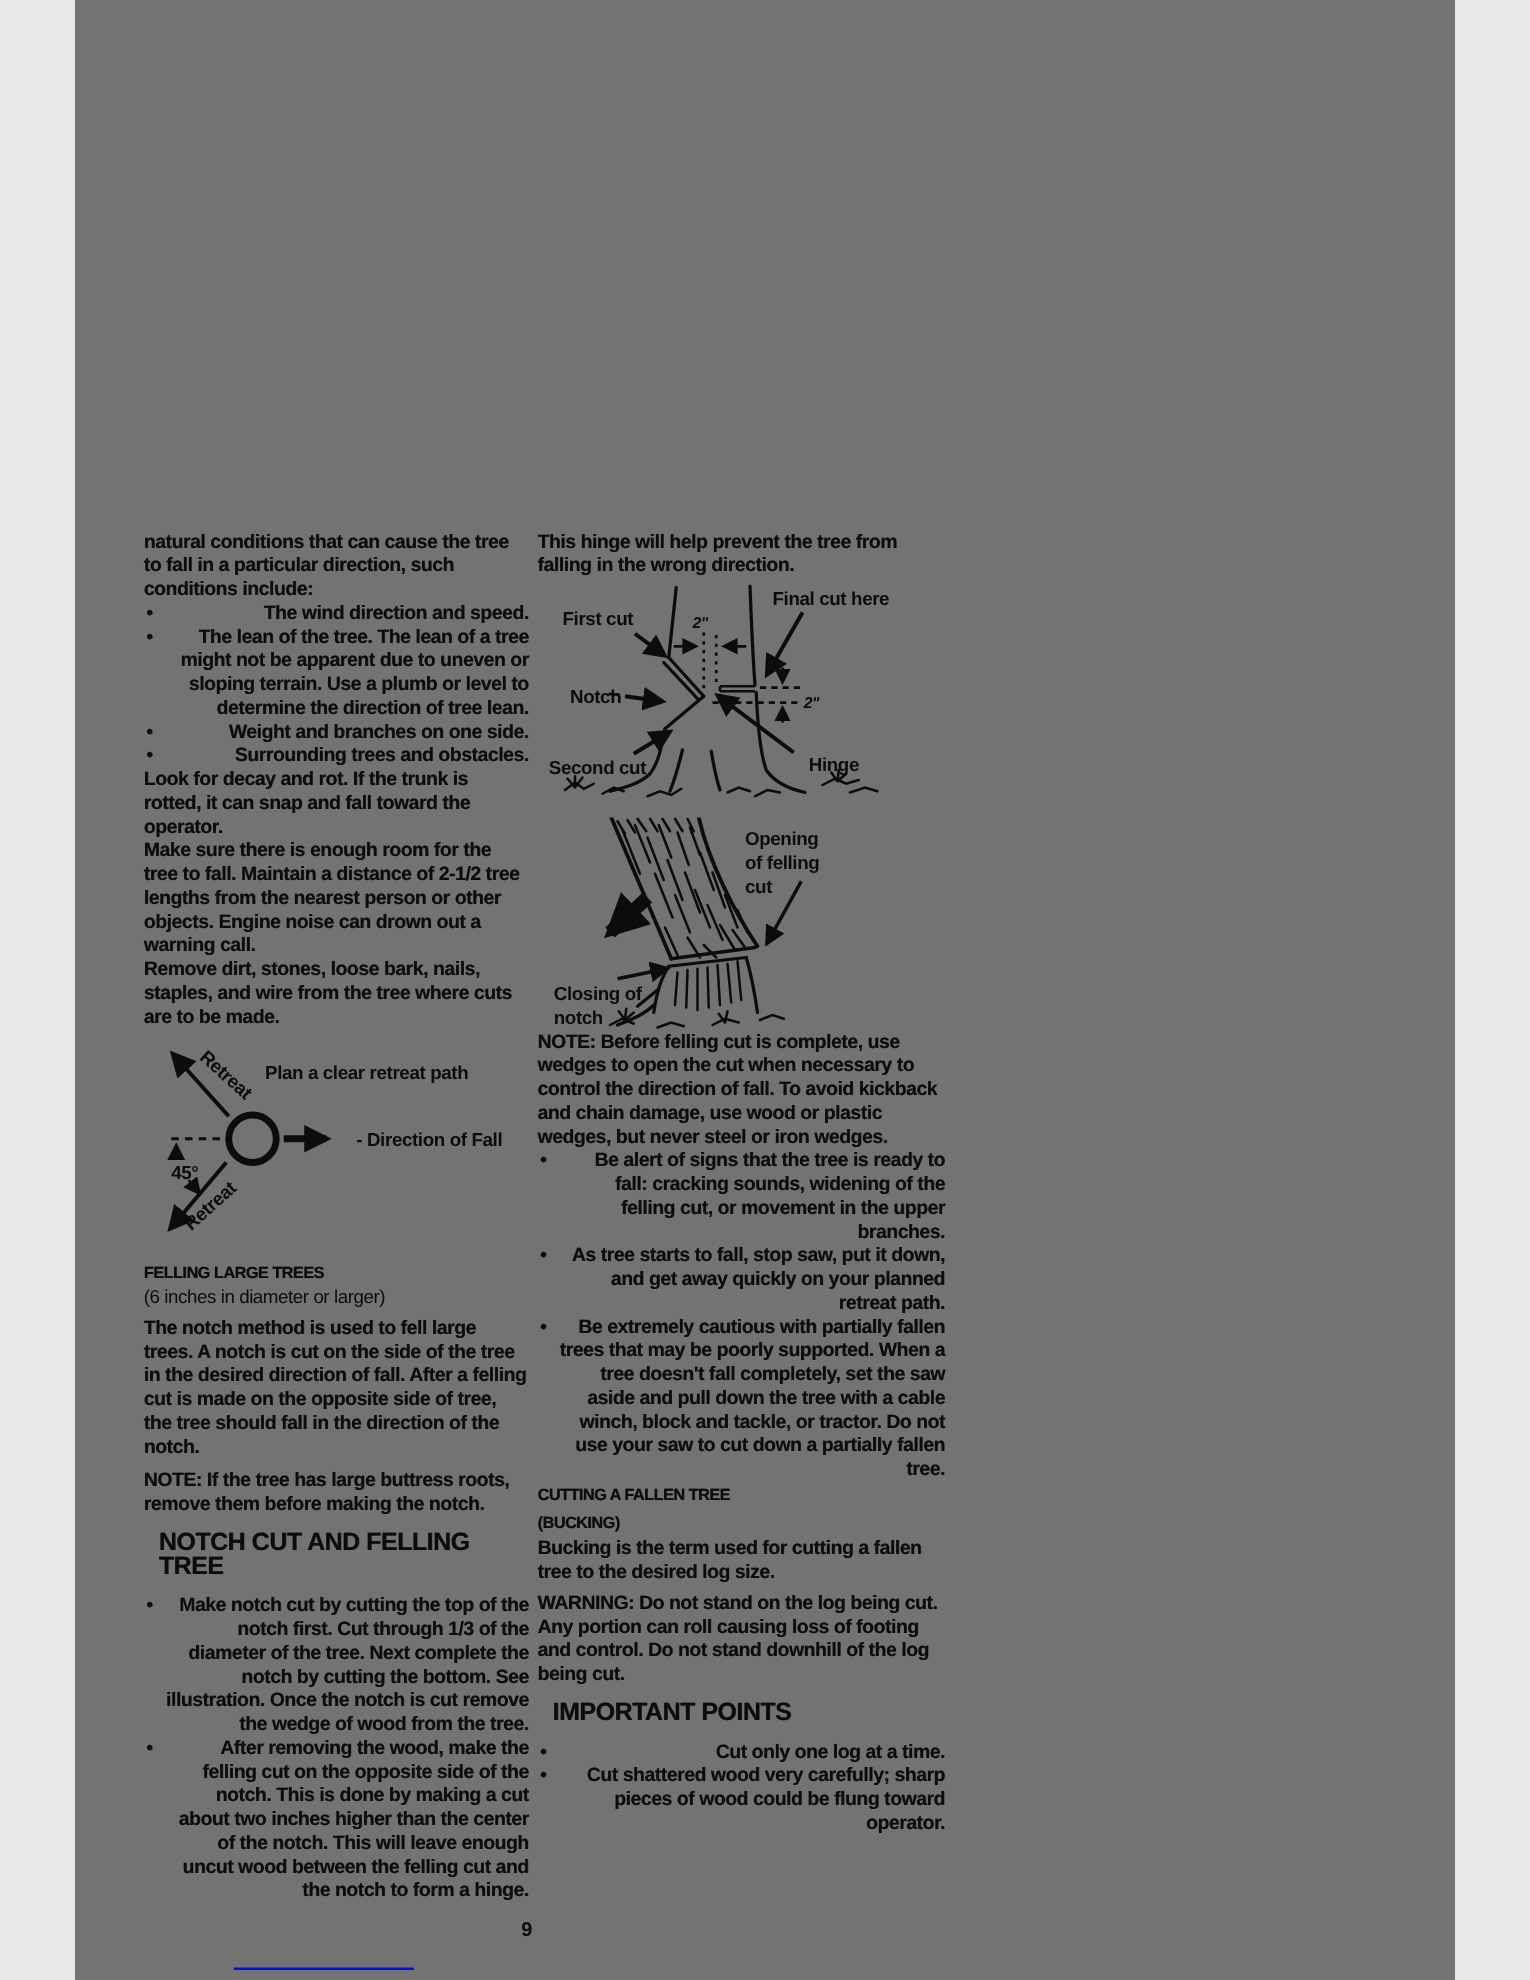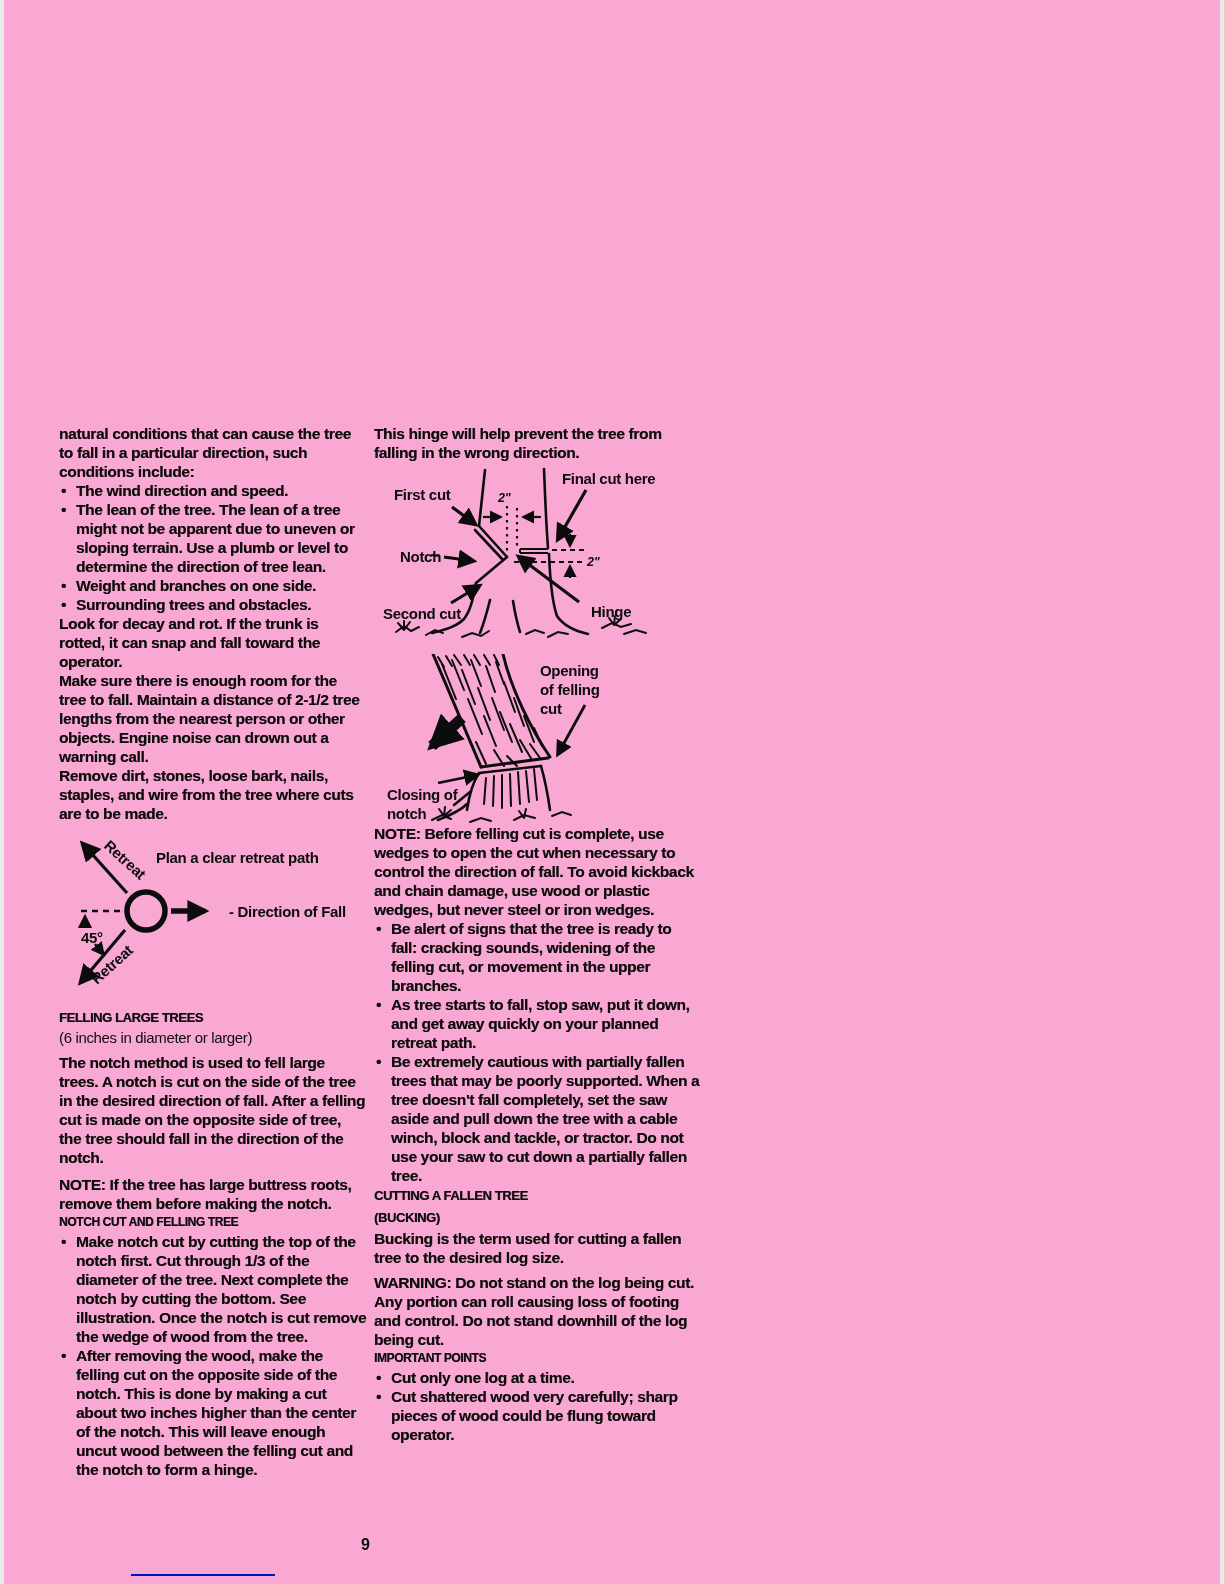--- a/index.html
+++ b/index.html
@@ -1,43 +1,43 @@
 <!DOCTYPE html>
 <html><head>
 <meta charset="utf-8">
 <style>
   html,body{margin:0;padding:0;background:#e8e8e8;}
   .page{
     position:relative;
-    width:1216px;height:1584px;
+    width:1104px;height:1584px;
     margin:0 auto;
-    background:#f9a8d4;
+    background:#737373;
     font-family:"Liberation Sans", sans-serif;
     color:#0c0c0c;
     overflow:hidden;
   }
   .col{position:absolute;top:424px;}
   .col-left{left:55px;width:308px;}
   .col-right{left:370px;width:326px;}
   .body{
     font-size:15.5px;line-height:19px;font-weight:700;
     letter-spacing:-0.35px;margin:0;
     text-shadow:0.3px 0 0 rgba(0,0,0,.5);
   }
   .mt6{margin-top:6px;} .mt8{margin-top:8px;} .mt10{}
   ul.bullets{list-style:none;margin:0;padding:0;}
-  ul.bullets li{position:relative;padding-left:17px;}
+  ul.bullets li{position:relative;padding-left:17px;text-align:right;}
   ul.bullets li::before{content:"\2022";position:absolute;left:2px;top:0;}
   h2.h-big{
     font-size:13px;line-height:22px;margin:0;letter-spacing:-0.4px;
     text-shadow:0.4px 0 0 rgba(0,0,0,.6);
   }
   .h-sub{font-size:15px;line-height:18px;font-weight:400;letter-spacing:-0.35px;}
   h3.h-small{
-    font-size:12px;line-height:19px;margin:0;letter-spacing:-0.4px;
+    font-size:20px;line-height:19px;margin:12px;letter-spacing:-0.4px;
     text-shadow:0.4px 0 0 rgba(0,0,0,.6);
   }
   .diagram{display:block;}
   svg text{
     font-family:"Liberation Sans", sans-serif;
     font-weight:700;font-size:15px;letter-spacing:-0.3px;
     fill:#0c0c0c;
   }
   svg text.small{font-size:12.5px;font-style:italic;}
   .page-number{

